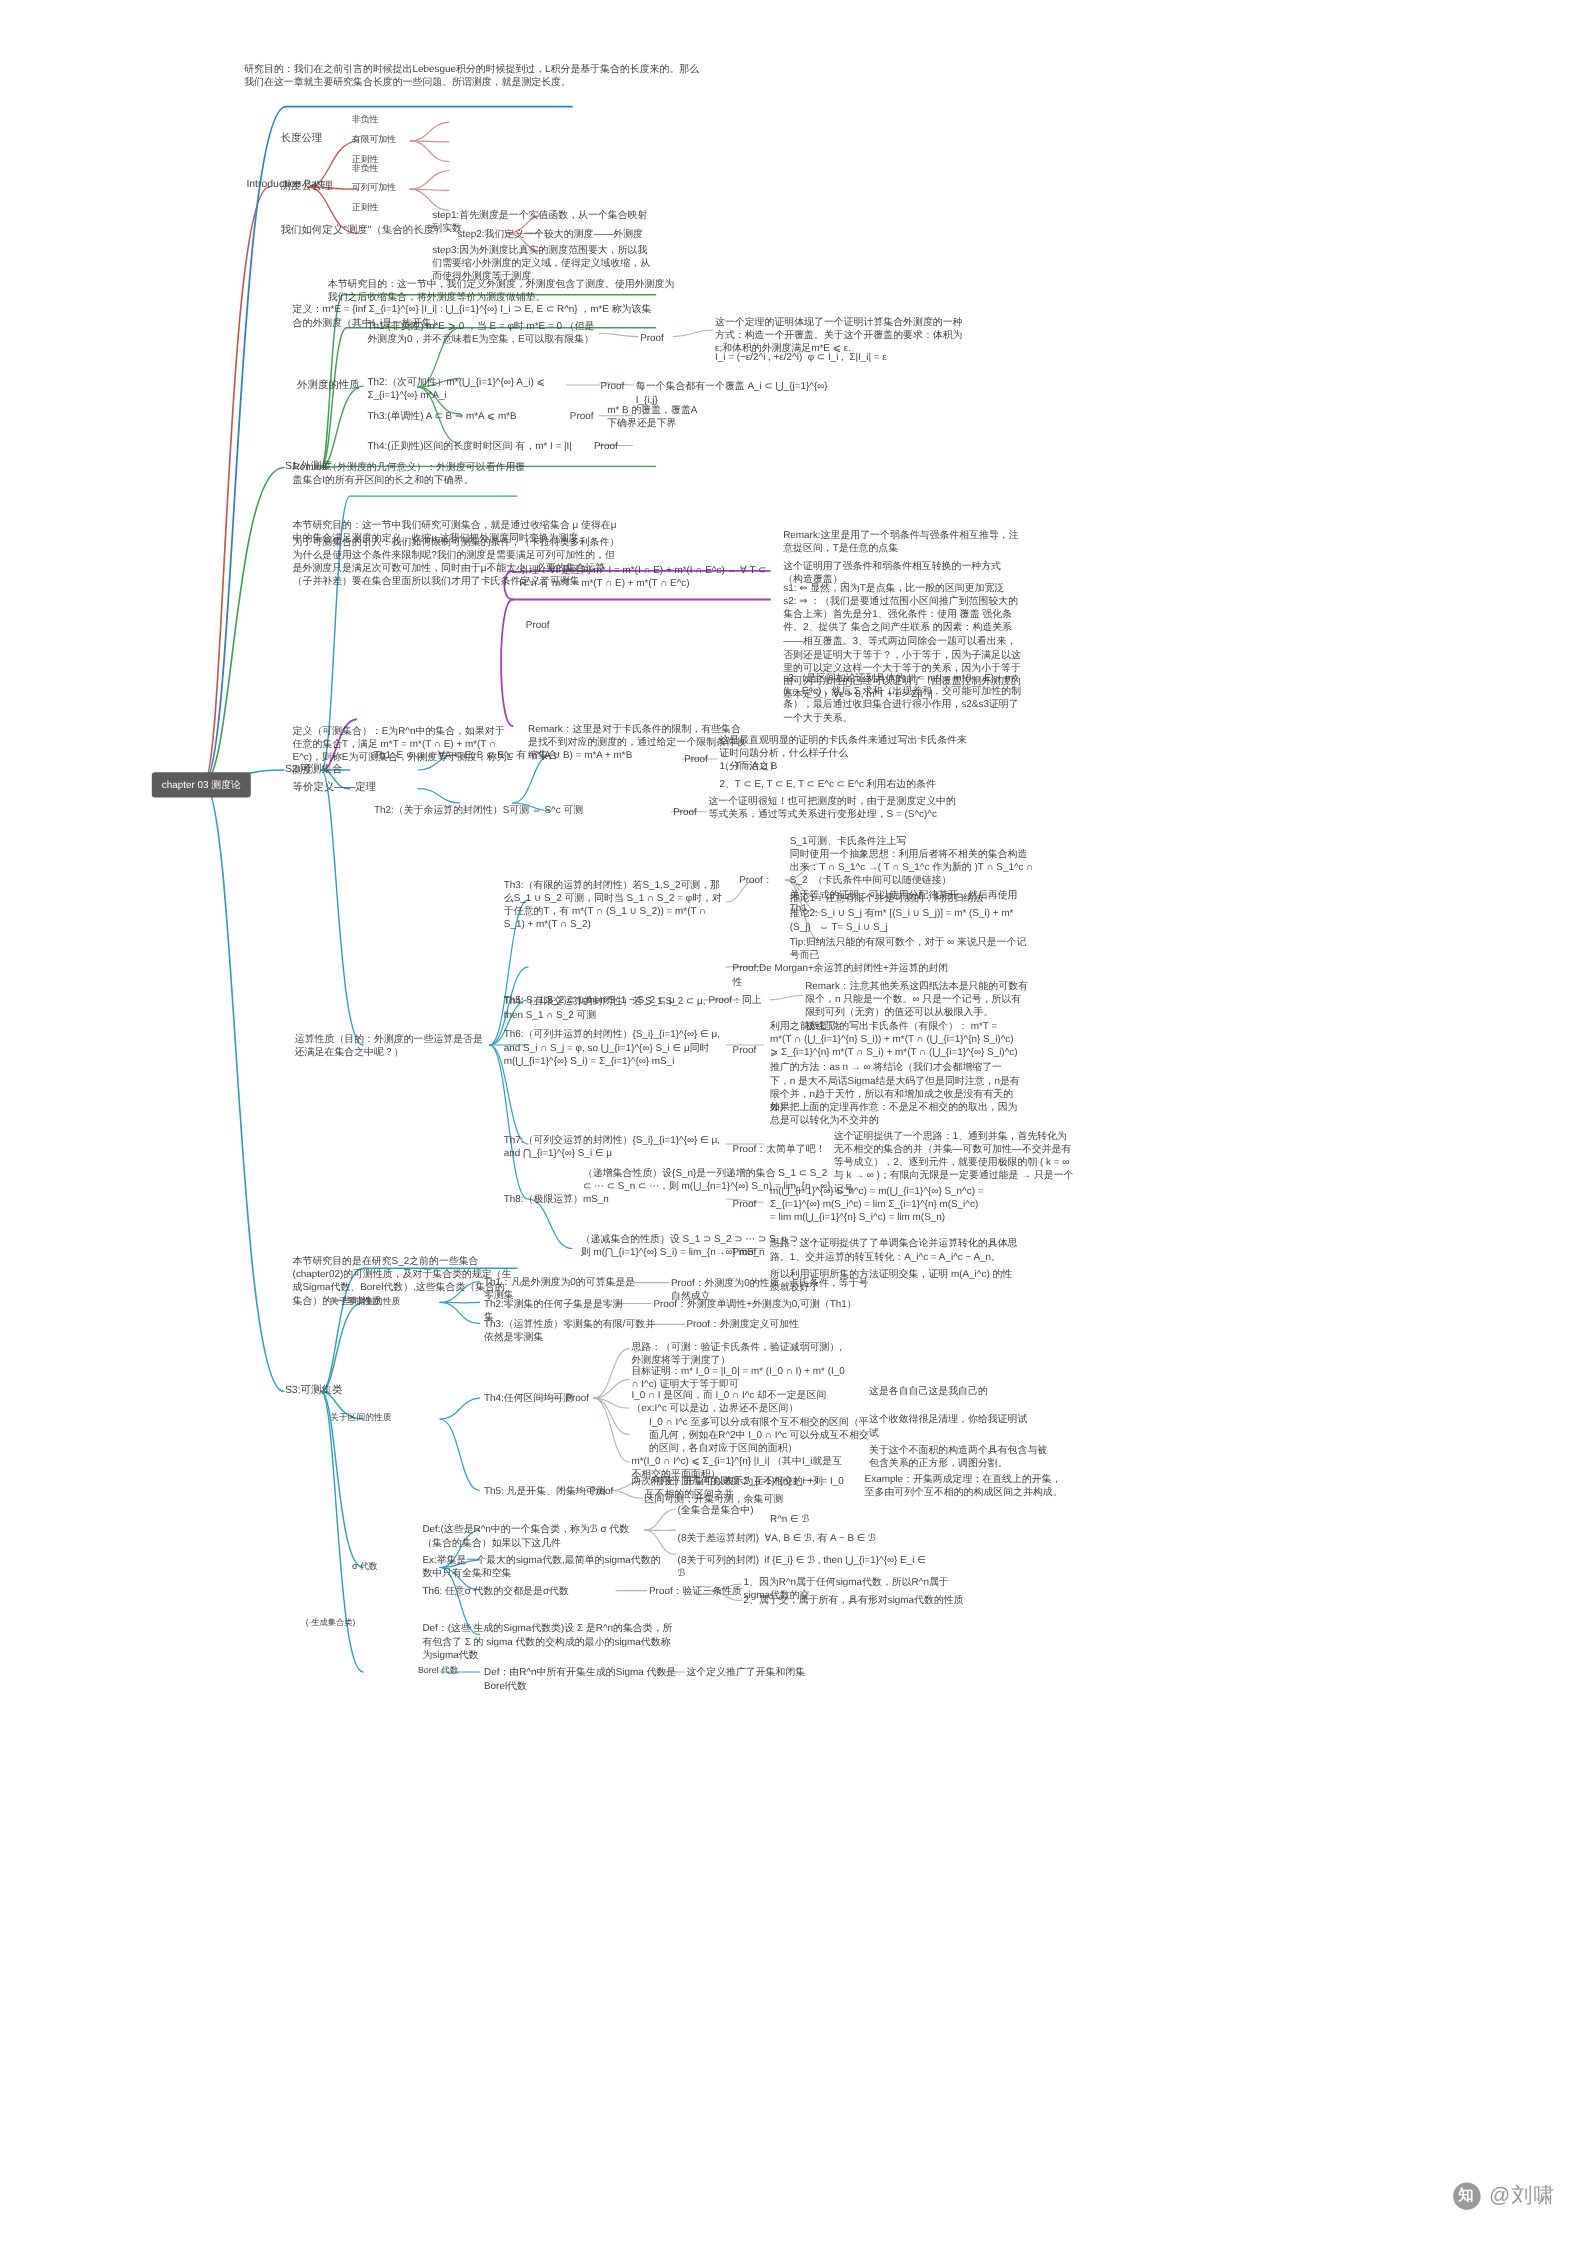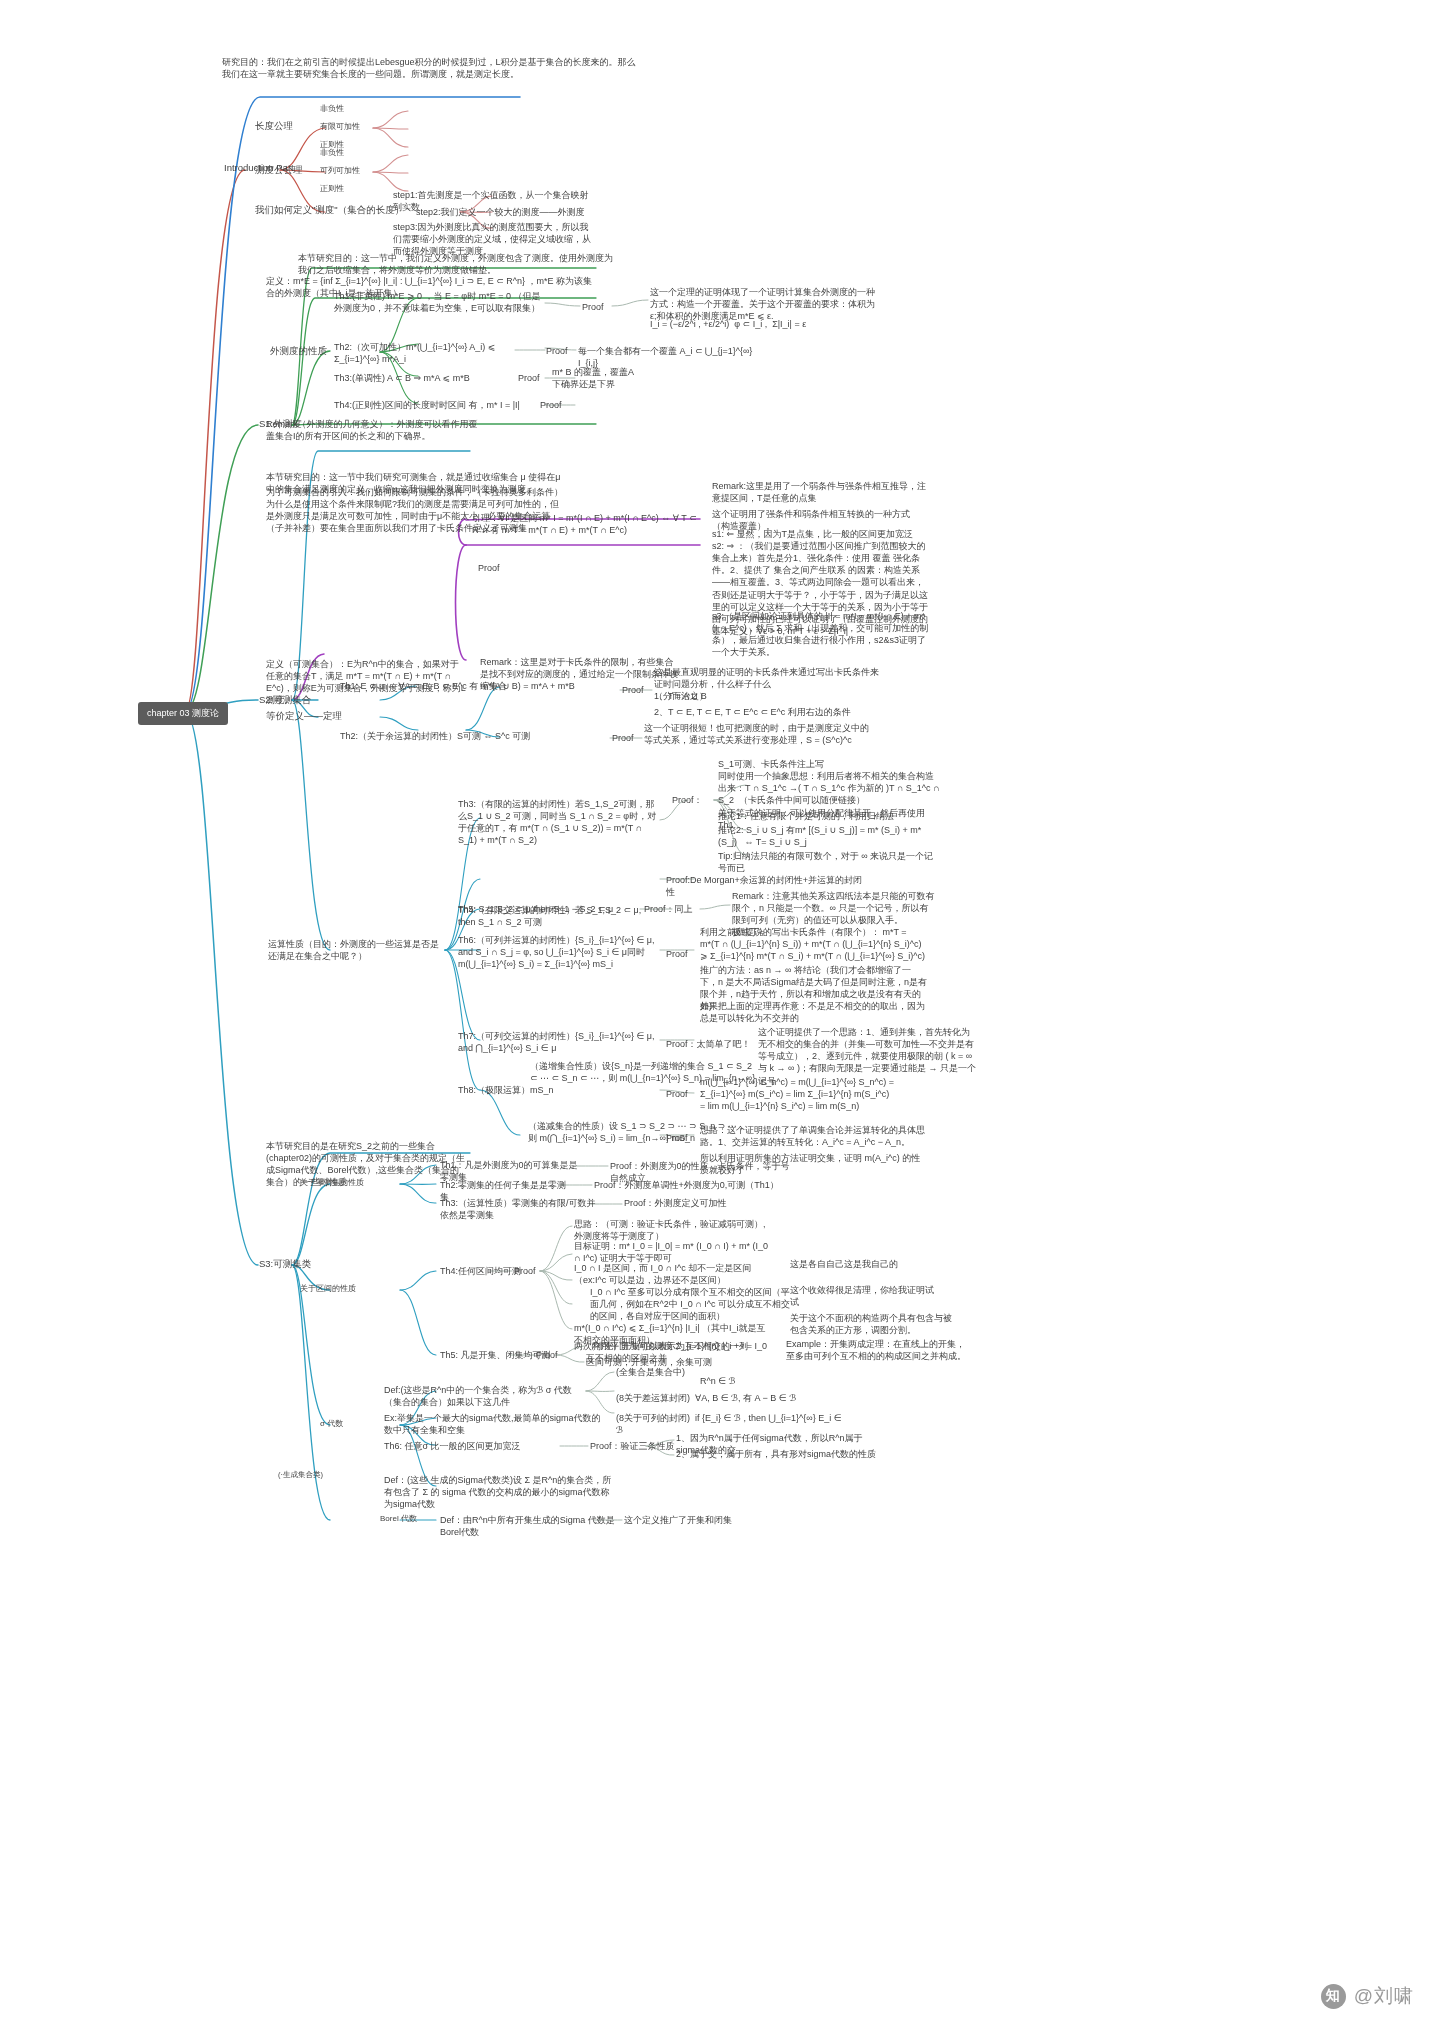--- a/index.html
+++ b/index.html
@@ -310,21 +310,21 @@
   <div class="node lbl-cn tiny" style="left:278px;top:1470px;">(·生成集合类)</div>
 
   <div class="node nt" style="left:384px;top:1384px;width:200px;">Def:(这些是R^n中的一个集合类，称为ℬ σ 代数（集合的集合）如果以下这几件</div>
   <div class="node nt" style="left:616px;top:1366px;">(全集合是集合中)</div>
   <div class="node nt" style="left:700px;top:1375px;width:180px;">R^n ∈ ℬ</div>
   <div class="node nt" style="left:616px;top:1392px;width:230px;">(8关于差运算封闭)  ∀A, B ∈ ℬ, 有 A − B ∈ ℬ</div>
   <div class="node nt" style="left:616px;top:1412px;width:230px;">(8关于可列的封闭)  if {E_i} ∈ ℬ , then ⋃_{i=1}^{∞} E_i ∈ ℬ</div>
 
   <div class="node nt" style="left:384px;top:1412px;width:220px;">Ex:举集是一个最大的sigma代数,最简单的sigma代数的数中只有全集和空集</div>
 
-  <div class="node nt" style="left:384px;top:1440px;width:170px;">Th6: 任意σ 比一般的区间更加宽泛</div>
+  <div class="node nt" style="left:384px;top:1440px;width:170px;">Th6: 任意σ 代数的交都是是σ代数</div>
   <div class="node nt" style="left:590px;top:1440px;">Proof：验证三条性质</div>
   <div class="node nt" style="left:676px;top:1432px;width:200px;">1、因为R^n属于任何sigma代数，所以R^n属于sigma代数的交</div>
   <div class="node nt" style="left:676px;top:1448px;width:200px;">2、属于交，属于所有，具有形对sigma代数的性质</div>
 
   <div class="node nt" style="left:384px;top:1474px;width:230px;">Def：(这些 生成的Sigma代数类)设 Σ 是R^n的集合类，所有包含了 Σ 的 sigma 代数的交构成的最小的sigma代数称为sigma代数</div>
 
   <div class="node lbl-cn small" style="left:380px;top:1514px;">Borel 代数</div>
   <div class="node nt" style="left:440px;top:1514px;width:180px;">Def：由R^n中所有开集生成的Sigma 代数是Borel代数</div>
   <div class="node nt" style="left:624px;top:1514px;width:160px;">这个定义推广了开集和闭集</div>
 

